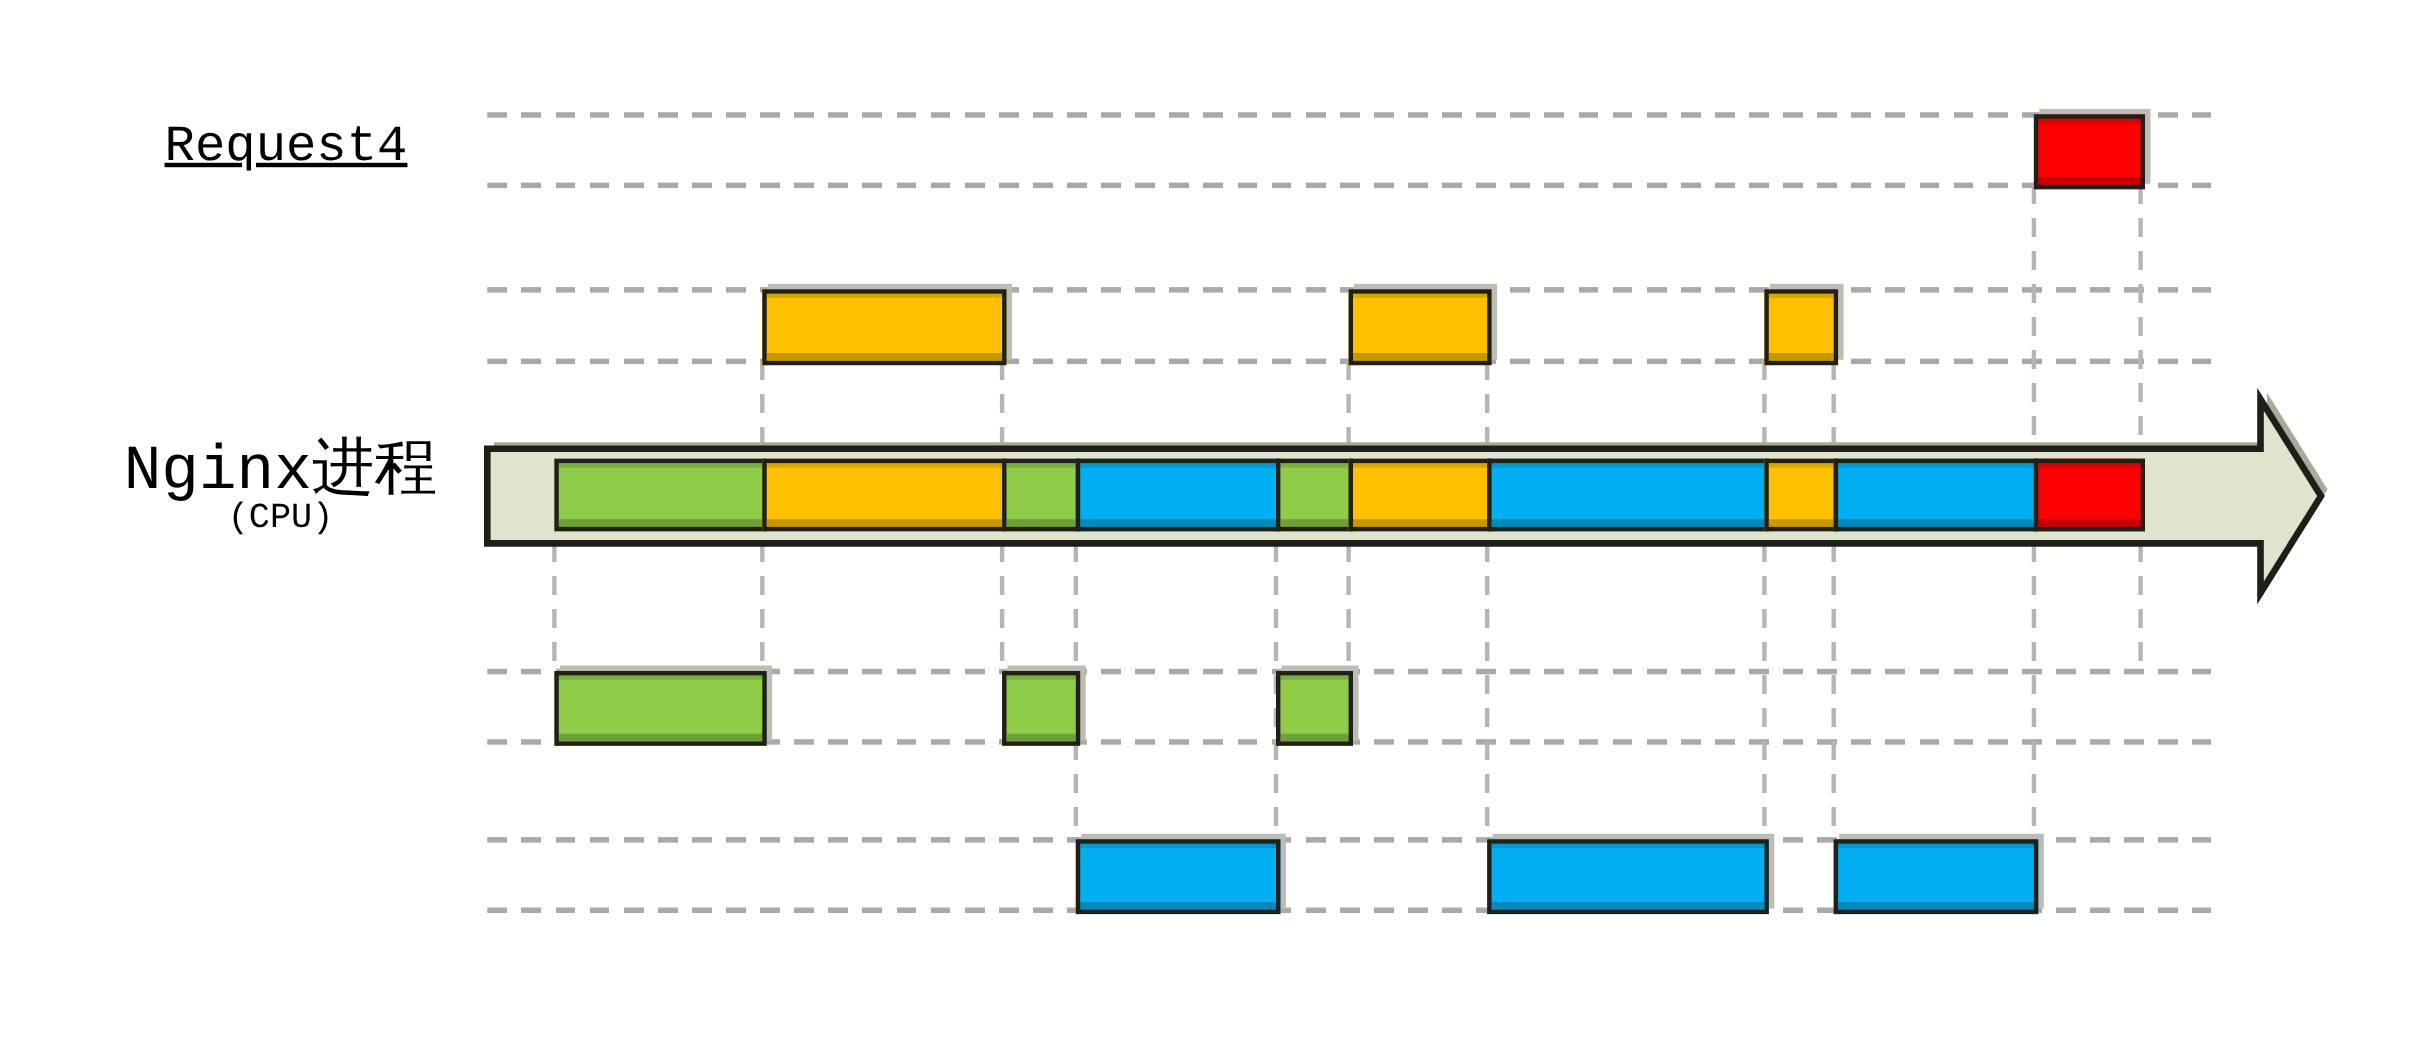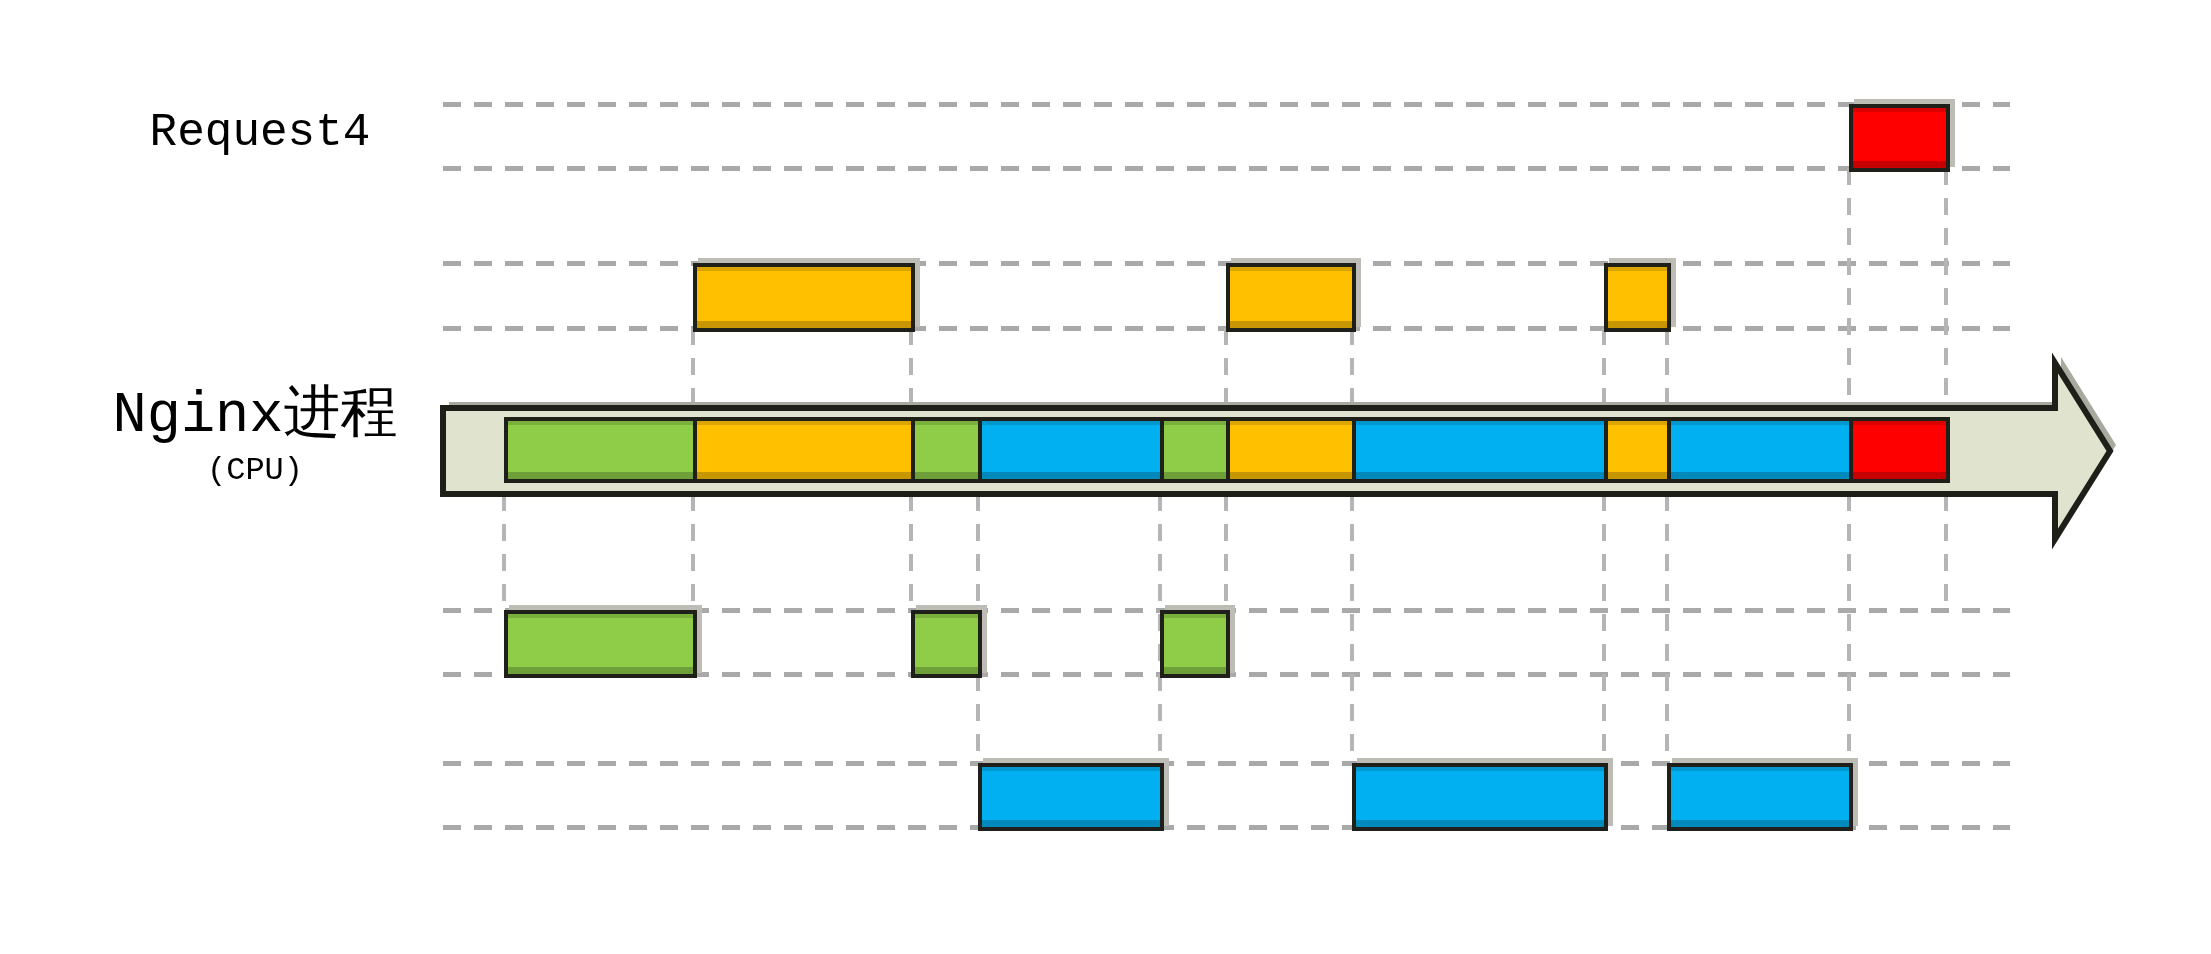--- a/index.html
+++ b/index.html
@@ -12,29 +12,30 @@
     color:#000;
   }
   .row-label{
     position:absolute;
     left:110px;width:300px;
     text-align:center;
     font-size:46px;
     line-height:52px;
     white-space:nowrap;
     z-index:5;
+    text-decoration:underline;
   }
   .cpu-label{
     position:absolute;
     left:40px;width:430px;
     text-align:center;
     white-space:nowrap;
     z-index:5;
   }
-  .cpu-label-line1{top:386px;font-size:57px;line-height:60px;}
+  .cpu-label-line1{top:400px;font-size:57px;line-height:60px;}
   .cpu-label-line2{top:446px;font-size:32px;line-height:50px;}
   .h-dash{position:absolute;height:5px;z-index:1;}
   .v-dash{position:absolute;width:4px;z-index:1;}
   .arrow-svg{position:absolute;left:0;top:0;z-index:2;pointer-events:none;}
   .cpu-seg{
     position:absolute;
     box-sizing:border-box;
     border:4px solid #20201a;
     z-index:3;
     box-shadow:inset 0 -7px 0 rgba(0,0,0,0.22), inset 0 4px 0 rgba(0,0,0,0.14);

